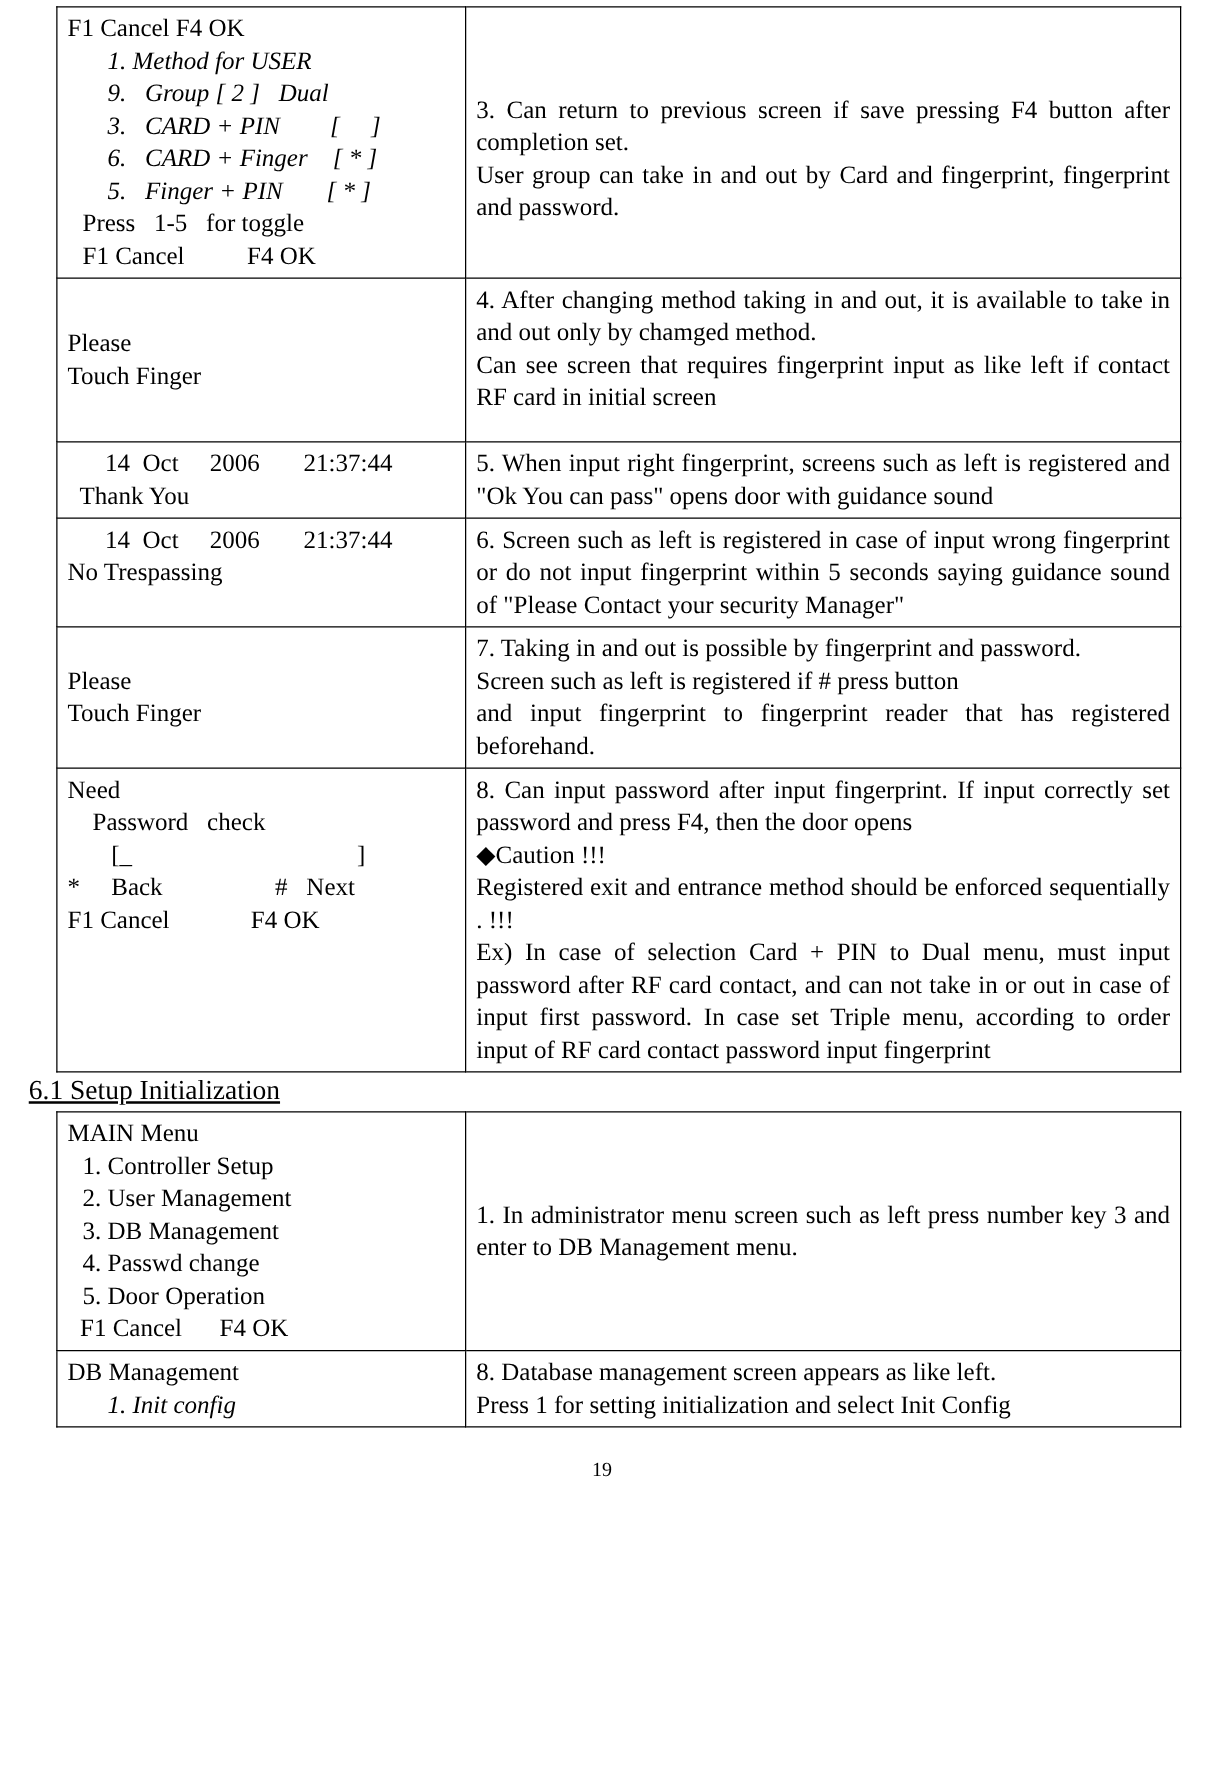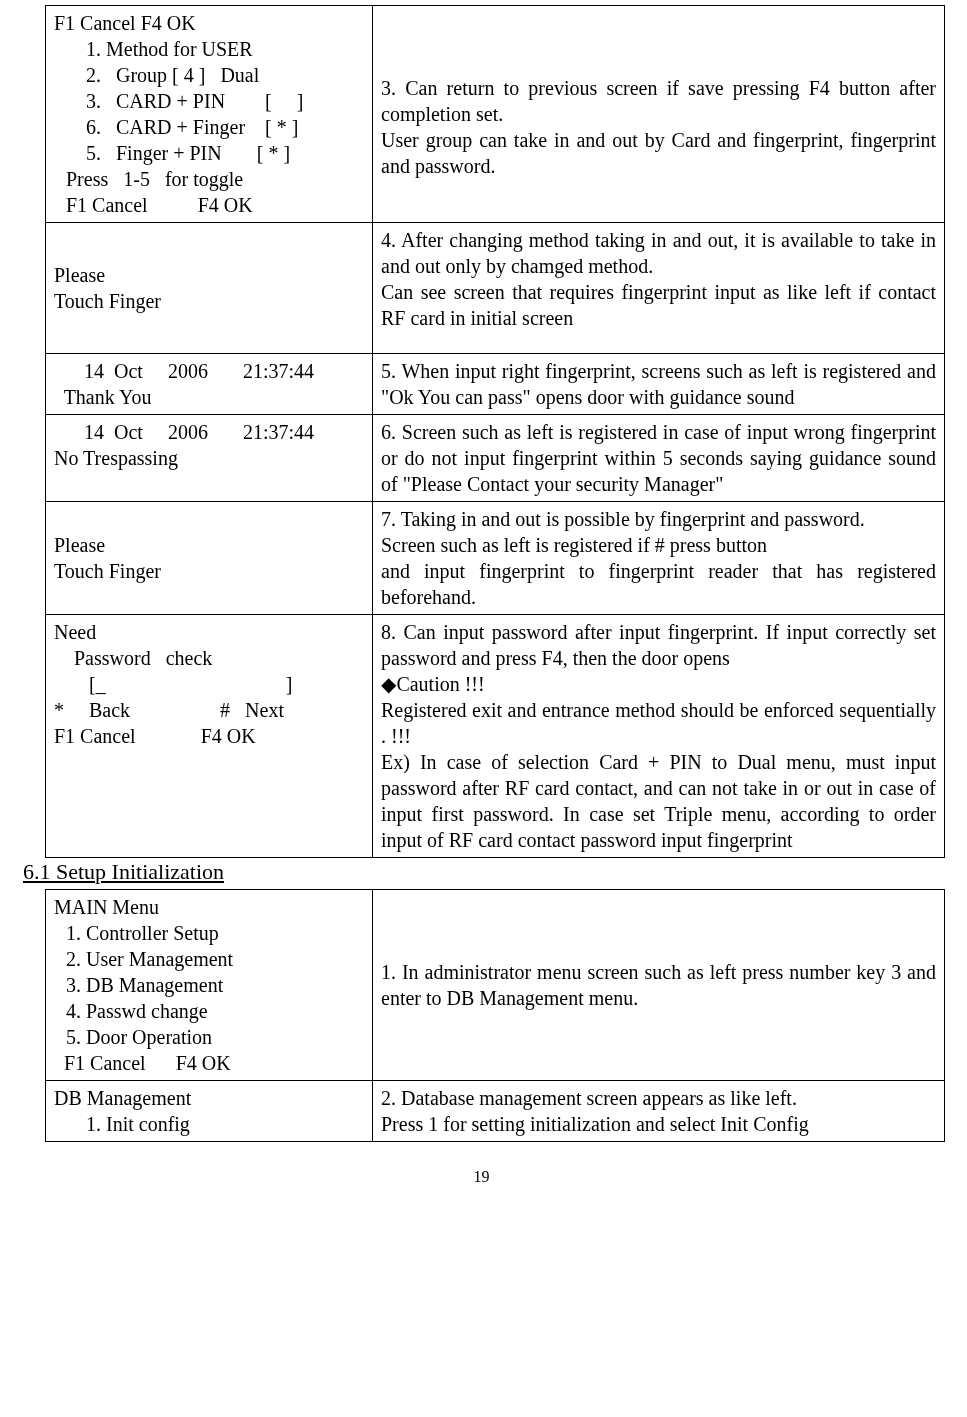--- a/index.html
+++ b/index.html
@@ -27,21 +27,21 @@
     }
     table.main td.left-col {
       width: 310px;
       vertical-align: top;
       padding-left: 8px;
     }
     table.main td.right-col {
       text-align: justify;
       margin-left: 27px;
     }
-    .indent-ol { padding-left: 32px; }
+    .indent-ol { padding-left: 32px; font-style: italic; }
     .indent-sm { padding-left: 12px; }
     .ls { white-space: pre; }
     h2.section {
       font-size: 26px;
       font-weight: normal;
       text-decoration: underline;
       margin: 40px 0 2px 2px;
     }
     .subsection {
       font-size: 22px;
@@ -60,21 +60,21 @@
 
 <div class="page-wrap">
 
   <table class="main">
 
     <tbody>
         <tr>
       <td class="left-col">
         <div>F1 Cancel          F4 OK</div>
         <div class="indent-ol">1.   Method for USER</div>
-        <div class="indent-ol ls">2.   Group [ 4 ]   Dual</div>
+        <div class="indent-ol ls">9.   Group [ 2 ]   Dual</div>
         <div class="indent-ol ls">3.   CARD + PIN        [     ]</div>
         <div class="indent-ol ls">6.   CARD + Finger    [ * ]</div>
         <div class="indent-ol ls">5.   Finger + PIN       [ * ]</div>
         <div class="indent-sm ls">Press   1-5   for toggle</div>
         <div class="indent-sm ls">F1 Cancel          F4 OK</div>
       </td>
       <td class="right-col">
         <div style="height:26px;"></div>
         <div><span style="white-space:pre-line;">3. Can return to previous screen if save pressing F4 button after completion set.
 User group can take in and out by Card and fingerprint, fingerprint and password.</span></div>
@@ -167,21 +167,21 @@
       <td class="right-col">
         <span style="white-space:pre-line;">1. In administrator menu screen such as left press number key 3 and enter to DB Management menu.</span>
       </td>
     </tr>
     <tr>
       <td class="left-col">
         <div>DB Management</div>
         <div class="indent-ol">1.   Init config</div>
       </td>
       <td class="right-col">
-        <span style="white-space:pre-line;">2. Database management screen appears as like left.
+        <span style="white-space:pre-line;">8. Database management screen appears as like left.
 Press 1 for setting initialization and select Init Config</span>
       </td>
     </tr>
   </tbody>
     </table>
 
   <div class="page-num">19</div>
 
 </div>
 

